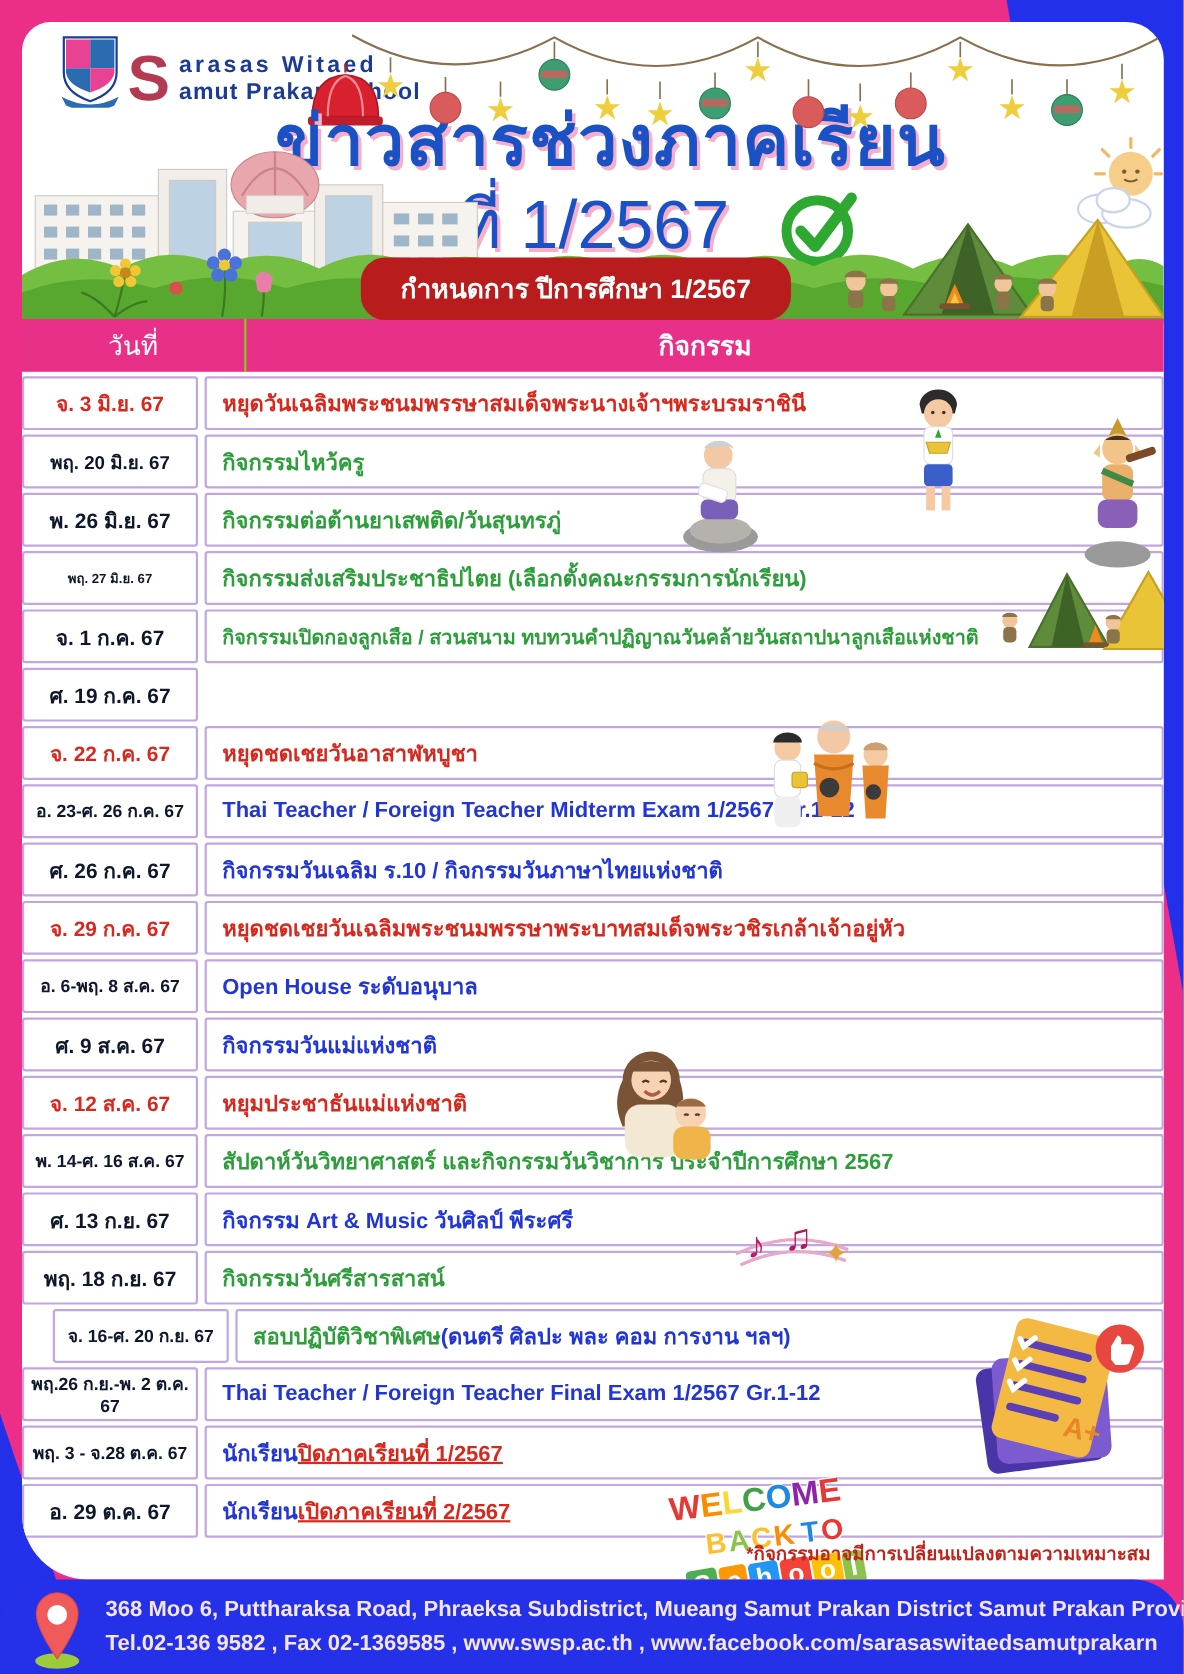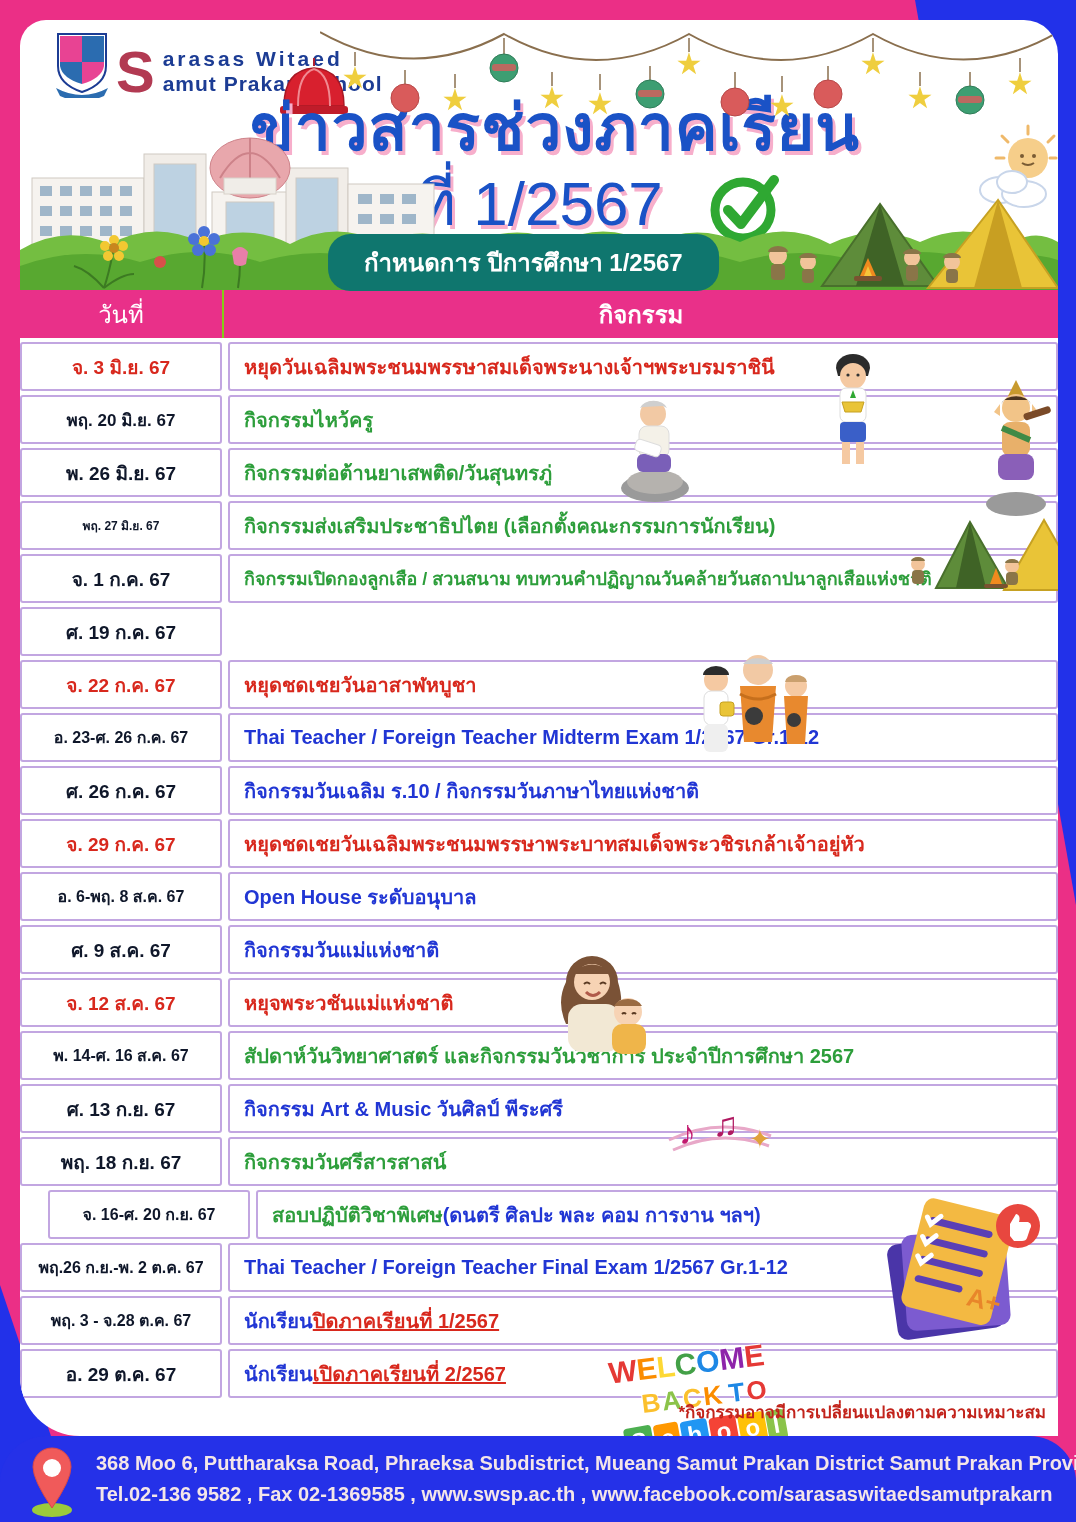--- a/index.html
+++ b/index.html
@@ -19,33 +19,33 @@
   #logo{left:36px;top:12px;display:flex;align-items:flex-start;gap:8px;}
   #logo .big-s{font-size:58px;font-weight:bold;color:#B23A52;line-height:.95;margin-top:12px;}
   #logo .nm{color:#1C3C94;font-weight:bold;font-size:21px;letter-spacing:3px;line-height:1.2;margin-top:14px;white-space:nowrap;}
   #logo .nm div:last-child{letter-spacing:1px;}
 
   #title1{left:16px;top:56px;width:100%;text-align:center;font-size:64px;font-weight:bold;
           color:#1A52C6;text-shadow:3px 4px 0 #F7AECB;letter-spacing:1px;}
   #title2{left:0;top:134px;width:100%;text-align:center;font-size:62px;font-weight:normal;
           color:#1A52C6;text-shadow:3px 4px 0 #F7AECB;}
   #check-badge{left:688px;top:148px;}
-  #banner-pill{left:50%;transform:translateX(-54%);top:214px;background:#0f766e;color:#fff;
+  #banner-pill{left:50%;transform:translateX(-54%);top:214px;background:#b91c1c;color:#fff;
           font-size:24px;font-weight:bold;padding:9px 36px;border-radius:22px;white-space:nowrap;z-index:6;}
 
   
   #thead{left:0;top:270px;width:1038px;height:48px;background:#E93089;display:flex;z-index:4;}
   #thead .h1{width:202px;display:flex;align-items:center;justify-content:center;
              color:#fff;font-size:24px;font-weight:normal;border-right:2px solid #84cc16;}
   #thead .h2{flex:1;display:flex;align-items:center;justify-content:center;color:#fff;font-size:24px;font-weight:bold;}
 
   #rows{left:0;top:322px;width:1038px;display:flex;flex-direction:column;gap:4px;z-index:2;}
   .trow{display:flex;gap:6px;height:49px;}
   .cell{border:2px solid #C2A6E1;border-radius:3px;background:#fff;box-sizing:border-box;}
-  .date-cell{width:202px;display:flex;align-items:center;justify-content:center;
+  .date-cell{width:160px;display:flex;align-items:center;justify-content:center;
              font-weight:bold;font-size:19px;text-align:center;padding:0 2px;}
   .act-cell{flex:1;display:flex;align-items:center;padding-left:14px;font-weight:bold;font-size:20px;}
   .c-red{color:#D8281D;} .c-green{color:#2D9E3B;} .c-blue{color:#2136D4;} .c-black{color:#0f172a;}
   .u{text-decoration:underline;}
 
   #note{right:12px;top:1378px;font-size:17px;font-weight:bold;color:#C2231B;z-index:5;}
 
   
   #footer{position:absolute;left:0;top:1436px;width:1076px;height:86px;background:#2531E8;
           border-radius:46px 46px 0 0;z-index:10;}
@@ -342,21 +342,21 @@
       </div>
       <div class="trow">
         <div class="cell date-cell c-black">ศ. 9 ส.ค. 67</div>
         <div class="cell act-cell">
           <span class="c-blue">กิจกรรมวันแม่แห่งชาติ</span>
         </div>
       </div>
       <div class="trow">
         <div class="cell date-cell c-red">จ. 12 ส.ค. 67</div>
         <div class="cell act-cell">
-          <span class="c-red">หยุจพระวชันแม่แห่งชาติ</span>
+          <span class="c-red">หยุมประชาธันแม่แห่งชาติ</span>
         </div>
       </div>
       <div class="trow">
         <div class="cell date-cell c-black" style="font-size: 16px;">พ. 14-ศ. 16 ส.ค. 67</div>
         <div class="cell act-cell">
           <span class="c-green">สัปดาห์วันวิทยาศาสตร์ และกิจกรรมวันวิชาการ ประจำปีการศึกษา 2567</span>
         </div>
       </div>
       <div class="trow">
         <div class="cell date-cell c-black">ศ. 13 ก.ย. 67</div>

